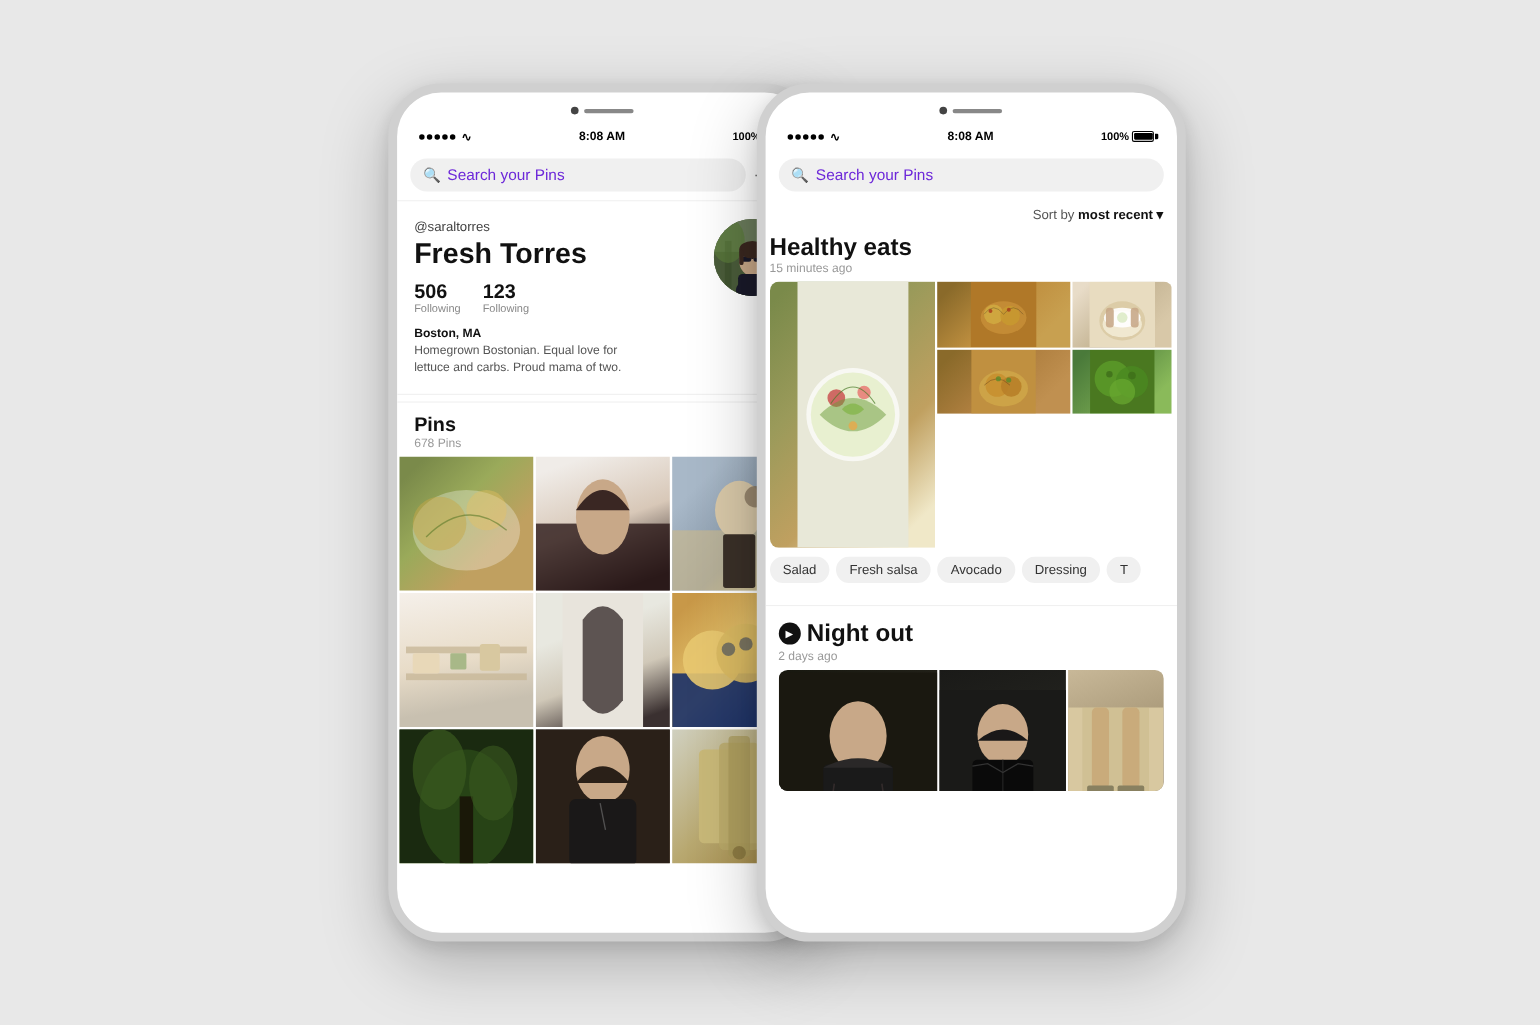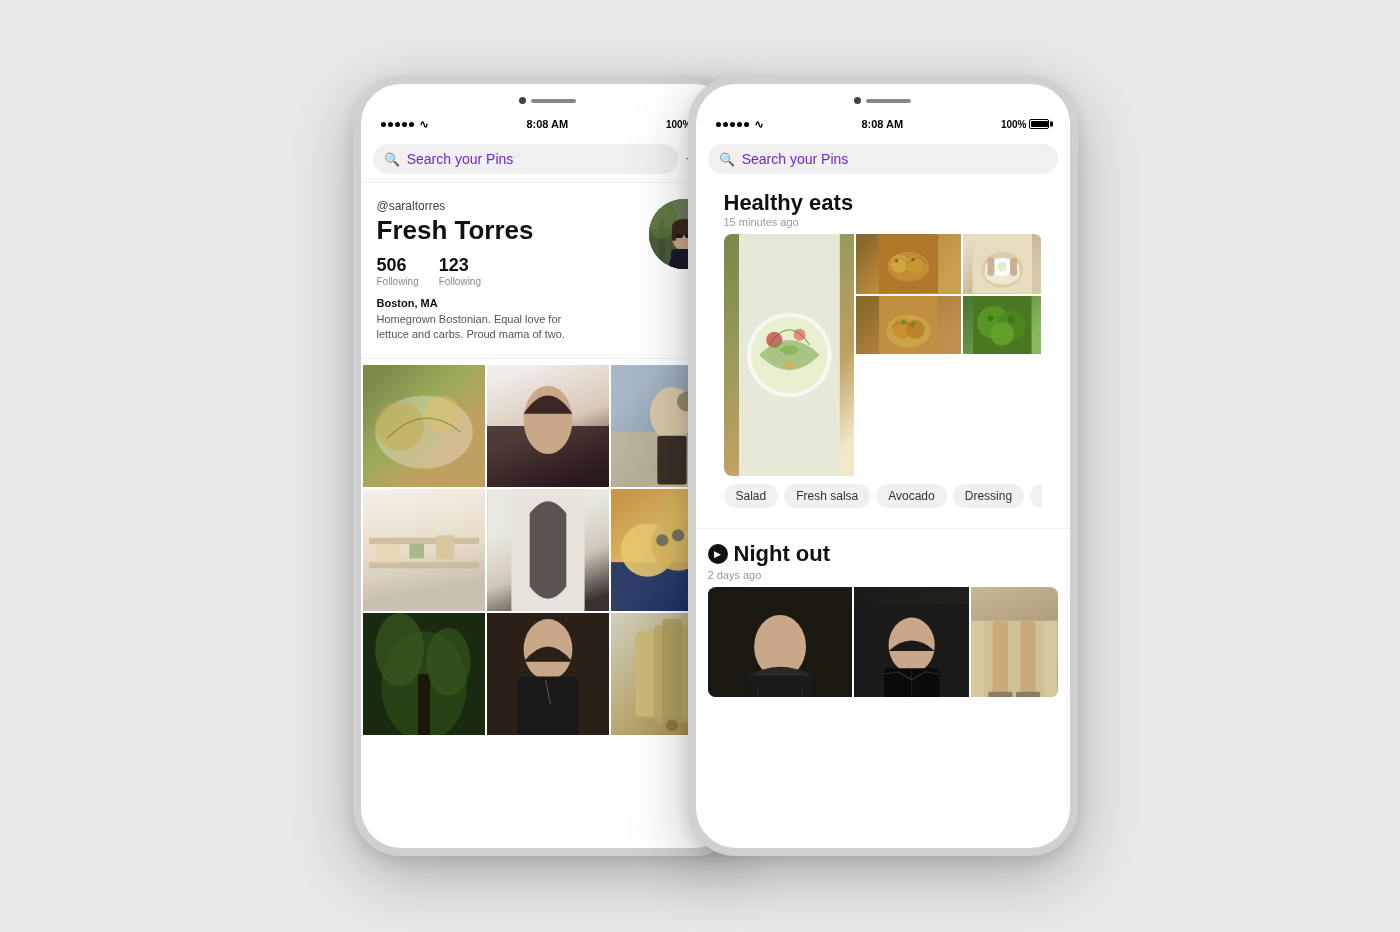--- a/index.html
+++ b/index.html
@@ -228,21 +228,21 @@
       padding: 6px 12px 2px;
     }
 
     .sort-text {
       font-size: 12px;
       color: #555;
     }
     .sort-bold { font-weight: 700; color: #111; }
 
     .board-section {
-      padding: 8px 28px 6px;
+      padding: 8px 4px 6px;
     }
 
     .board-title { font-size: 22px; font-weight: 800; color: #111; }
     .board-time { font-size: 11px; color: #999; margin-bottom: 6px; }
 
     .board-grid {
       display: grid;
       grid-template-columns: 5fr 4fr 3fr;
       grid-template-rows: 120px 120px;
       gap: 2px;
@@ -413,20 +413,24 @@
 
                 <ellipse cx="35" cy="28" rx="12" ry="8" fill="#3a2820"></ellipse>
                 <rect x="23" y="28" width="4" height="14" rx="2" fill="#3a2820"></rect>
               </svg>
             </div>
           </div>
         </div>
 
         <div class="divider"></div>
 
+        <div class="pins-header">
+          <div class="pins-title">Pins</div>
+          <div class="pins-count">678 Pins</div>
+        </div>
 
         <div class="pins-grid">
           <div class="pin-item">
             <div class="pin-inner-content" style="background: linear-gradient(135deg, #7a8a4a 10%, #9aaa5a 40%, #c0a060 70%);">
               <svg width="100%" height="100%" viewBox="0 0 100 100">
                 <ellipse cx="50" cy="55" rx="40" ry="30" fill="white" opacity="0.3"></ellipse>
                 <circle cx="30" cy="50" r="20" fill="#c8a848" opacity="0.5"></circle>
                 <circle cx="65" cy="40" r="15" fill="#e8c060" opacity="0.4"></circle>
                 <path d="M20,60 Q50,30 80,55" stroke="#5a7a2a" strokewidth="3" fill="none" opacity="0.6"></path>
               </svg>
@@ -546,20 +550,26 @@
           </div>
         </div>
 
         <div class="search-bar-container" style="border-bottom: none;">
           <div class="search-bar">
             <span class="search-icon">🔍</span>
             <span class="search-placeholder">Search your Pins</span>
           </div>
         </div>
 
+        <div class="board-header-row">
+          <span class="sort-text">
+            <span>Sort by</span>
+            <span class="sort-bold"> most recent ▾</span>
+          </span>
+        </div>
 
         <div class="board-section">
           <div class="board-title">Healthy eats</div>
           <div class="board-time">15 minutes ago</div>
 
           <div class="board-grid">
 
             <div class="board-cell tall" style="background: linear-gradient(135deg, #7a8a4a 5%, #9a9a5a 35%, #c0a060 65%, #f0e8c8 90%);">
               <svg width="100%" height="100%" viewBox="0 0 100 240">
                 <rect width="100" height="240" fill="#e8e8d8"></rect>

